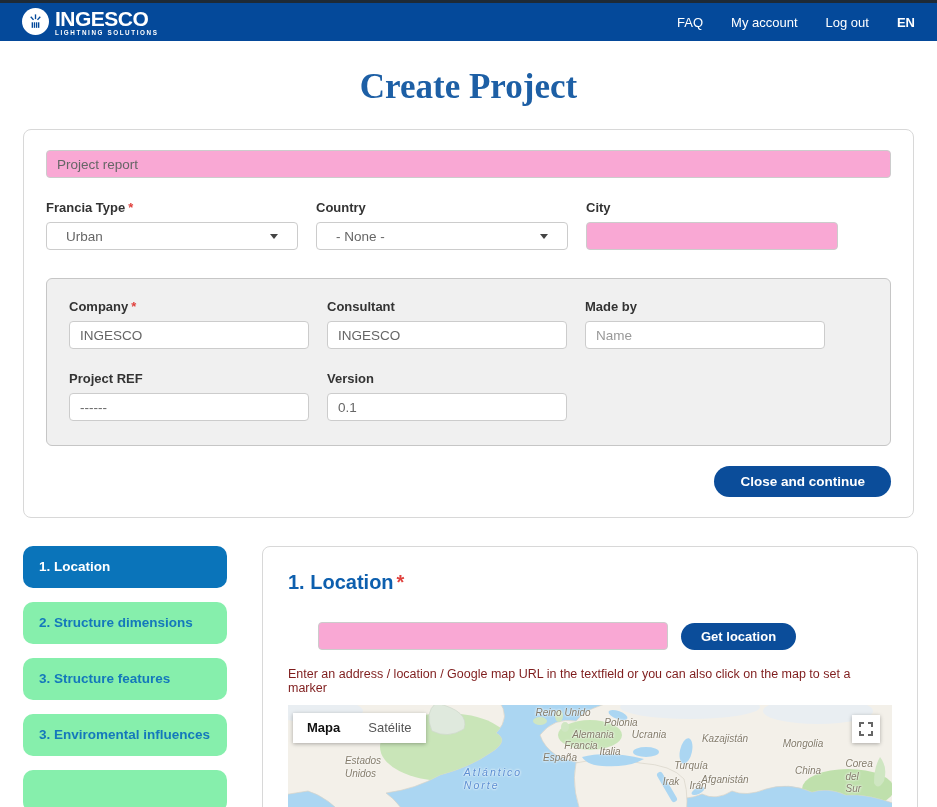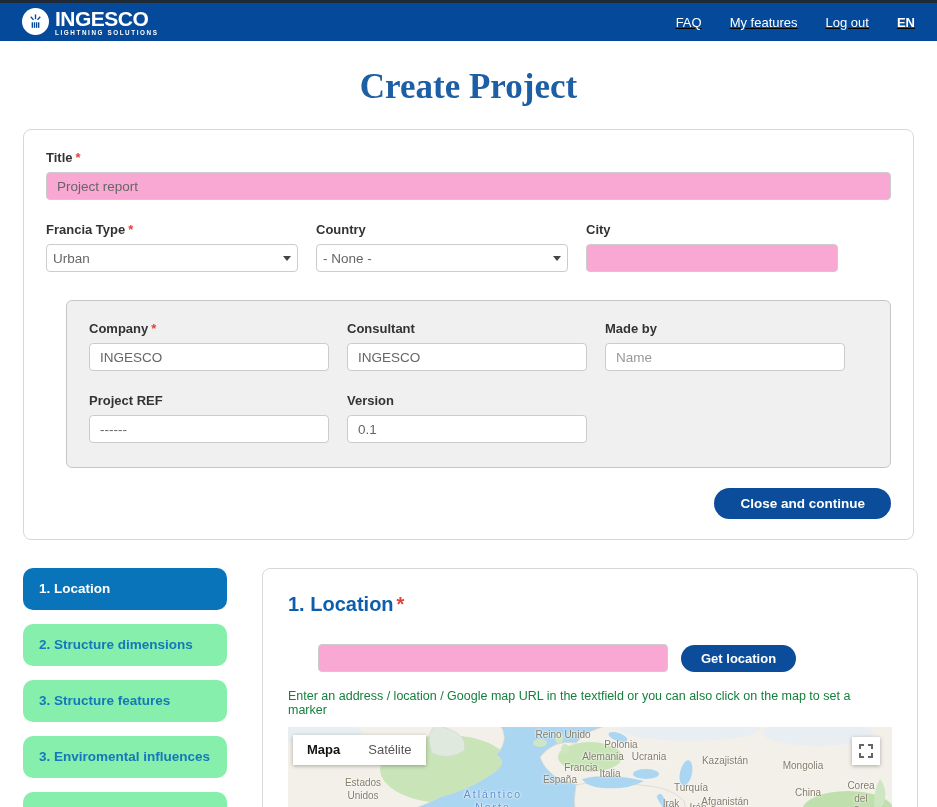--- a/index.html
+++ b/index.html
@@ -8,47 +8,47 @@
 
   
   .navbar { height:41px; background:#04499a; border-top:3px solid #1e2a36;
     display:flex; align-items:center; justify-content:space-between; padding:0 22px; }
   .brand { display:flex; align-items:center; gap:6px; }
   .logo-circle { width:27px; height:27px; background:#fff; border-radius:50%;
     display:flex; align-items:center; justify-content:center; }
   .brand-text { color:#fff; line-height:1; }
   .brand-name { font-size:21px; font-weight:bold; letter-spacing:-0.5px; }
   .brand-tag { font-size:6.3px; font-weight:bold; letter-spacing:1.6px; margin-top:1px; }
-  .nav-links { display:flex; align-items:center; gap:28px;text-decoration:underline; }
+  .nav-links { display:flex; align-items:center; gap:28px; }
   .nav-link { color:#fff; font-size:13px; cursor:pointer; }
   .nav-link.em { font-weight:bold; }
 
   
   .page-title { text-align:center; margin-top:26px; font-family:"Liberation Serif", serif;
     font-weight:600; font-size:35px; color:#1d5fa5; }
 
   
   .card { margin:22px 23px 0; border:1px solid #d8d8d8; border-radius:8px;
     padding:20px 22px 20px; background:#fff; }
   .field-label { display:block; font-size:13px; font-weight:bold; color:#333; margin-bottom:7px; }
   .req { color:#e0413d; margin-left:3px; }
   .text-input { height:28px; width:100%; border:1px solid #ccc; border-radius:4px;
     padding:0 10px; font-size:13.5px; color:#666; font-family:"Liberation Sans",sans-serif;
     background:#f9a8d4; outline:none; }
   .text-input::placeholder { color:#999; }
   .row { display:flex; gap:18px; margin-top:22px; }
   .col { width:252px; }
   .select { height:28px; border:1px solid #ccc; border-radius:4px; background:#fff;
-    display:flex; align-items:center; justify-content:space-between; padding:0 6px;
+    display:flex; align-items:center; justify-content:space-between; padding:0 19px;
     font-size:13.5px; color:#666; cursor:pointer; }
   .caret { width:0; height:0; border-left:4px solid transparent; border-right:4px solid transparent;
     border-top:5px solid #444; }
 
   .gray-panel { margin-top:28px; background:#f0f0f0; border:1px solid #c6c6c6;
-    border-radius:6px; padding:20px 22px 24px;margin-left:20px; }
+    border-radius:6px; padding:20px 22px 24px; }
   .gray-panel .col { width:240px; }
   .gray-panel .text-input { background:#fff; }
   .gray-panel .row:first-child { margin-top:0; }
 
   .btn-row { margin-top:20px; text-align:right; }
   .pill-btn { display:inline-block; background:#0b4d9a; color:#fff; font-weight:bold;
     font-size:13.5px; border:none; border-radius:17px; padding:8px 26px; cursor:pointer;
     font-family:"Liberation Sans",sans-serif; }
 
   
@@ -57,29 +57,29 @@
   .step { border-radius:10px; padding:13px 16px; margin-bottom:14px; font-size:13.5px;
     font-weight:bold; background:#86efac; color:#1478bb; cursor:pointer; min-height:42px; }
   .step.active { background:#0a74ba; color:#fff; }
 
   .panel { flex:1; border:1px solid #d8d8d8; border-radius:8px; padding:24px 25px; min-height:420px; }
   .panel-heading { color:#0d5fae; font-size:20px; font-weight:bold; }
   .panel-heading .req { font-size:20px; }
   .loc-row { display:flex; gap:13px; margin-top:28px; align-items:flex-end;padding-left:30px; }
   .loc-input { width:350px; flex:none; }
   .get-loc { padding:6px 20px; border-radius:14px; font-size:13px; }
-  .instruction { margin-top:17px; font-size:12.5px; color:#15803d; }
+  .instruction { margin-top:17px; font-size:12.5px; color:#7f1d1d; }
 
   
   .map { position:relative; margin-top:10px; width:604px; height:220px;
     background:#abd6f2; overflow:hidden; }
   .map svg.world { position:absolute; left:0; top:0; }
   .map-label { position:absolute; transform:translate(-50%,-50%); font-size:10px;
-    color:#847c6b; white-space:pre-line; text-align:center; line-height:1.25;
-    text-shadow:0 0 2px #fff, 0 0 3px #fff; pointer-events:none; }
+    color:#847c6b; white-space:pre-line; line-height:1.25;
+    text-shadow:0 0 2px #fff, 0 0 3px #fff; pointer-events:none;font-style:italic; }
   .map-label.ocean { color:#5b8ed2; letter-spacing:2px; font-size:10.5px; }
   .map-type { position:absolute; top:8px; left:5px; display:flex; background:#fff;
     box-shadow:0 1px 4px rgba(0,0,0,.3); height:30px; align-items:stretch; }
   .map-type .cell { padding:0 14px; font-size:13px; line-height:30px; cursor:pointer; }
   .map-type .cell.sel { font-weight:bold; color:#111; }
   .map-type .cell.unsel { color:#565656; }
   .fullscreen-btn { position:absolute; top:10px; right:12px; width:28px; height:28px;
     background:#fff; box-shadow:0 1px 4px rgba(0,0,0,.3); display:flex;
     align-items:center; justify-content:center; cursor:pointer; }
 </style>
@@ -101,34 +101,31 @@
         </g>
       </svg>
     </span>
     <span class="brand-text">
       <div class="brand-name">INGESCO</div>
       <div class="brand-tag">LIGHTNING SOLUTIONS</div>
     </span>
   </div>
   <nav class="nav-links" id="nav-links">
       <span class="nav-link">FAQ</span>
-      <span class="nav-link">My features</span>
+      <span class="nav-link">My account</span>
       <span class="nav-link">Log out</span>
       <span class="nav-link em">EN</span>
     </nav>
 </header>
 
 <h1 class="page-title">Create Project</h1>
 
 <section class="card">
 
   <div>
-    <label class="field-label">
-      <span>Title</span><span class="req">*</span>
-    </label>
     <input class="text-input" type="text" value="Project report" style="">
   </div>
 
   <div class="row">
     <div class="col">
       <label class="field-label">
         <span>Francia Type</span><span class="req">*</span>
       </label>
       <div class="select">
         <span>Urban</span>
@@ -243,21 +240,21 @@
         <ellipse cx="410" cy="86" rx="7" ry="3" fill="#abd6f2" transform="rotate(-25 410 86)"></ellipse>
         <ellipse cx="330" cy="10" rx="10" ry="4" fill="#abd6f2" transform="rotate(20 330 10)"></ellipse>
       </svg>
 
       <div id="map-labels">
           <div class="map-label" style="left: 75px; top: 62px;">Estados
 Unidos</div>
           <div class="map-label ocean" style="left: 205px; top: 74px;">Atlántico
 Norte</div>
           <div class="map-label" style="left: 275px; top: 8px;">Reino Unido</div>
-          <div class="map-label" style="left: 315px; top: 30px;">Alemania</div>
+          <div class="map-label" style="left: 305px; top: 30px;">Alemania</div>
           <div class="map-label" style="left: 333px; top: 18px;">Polonia</div>
           <div class="map-label" style="left: 361px; top: 30px;">Ucrania</div>
           <div class="map-label" style="left: 293px; top: 41px;">Francia</div>
           <div class="map-label" style="left: 322px; top: 47px;">Italia</div>
           <div class="map-label" style="left: 272px; top: 53px;">España</div>
           <div class="map-label" style="left: 437px; top: 34px;">Kazajistán</div>
           <div class="map-label" style="left: 515px; top: 39px;">Mongolia</div>
           <div class="map-label" style="left: 368px; top: 61px; margin-left: 35px;">Turquía</div>
           <div class="map-label" style="left: 383px; top: 77px;">Irak</div>
           <div class="map-label" style="left: 410px; top: 81px;">Irán</div>

